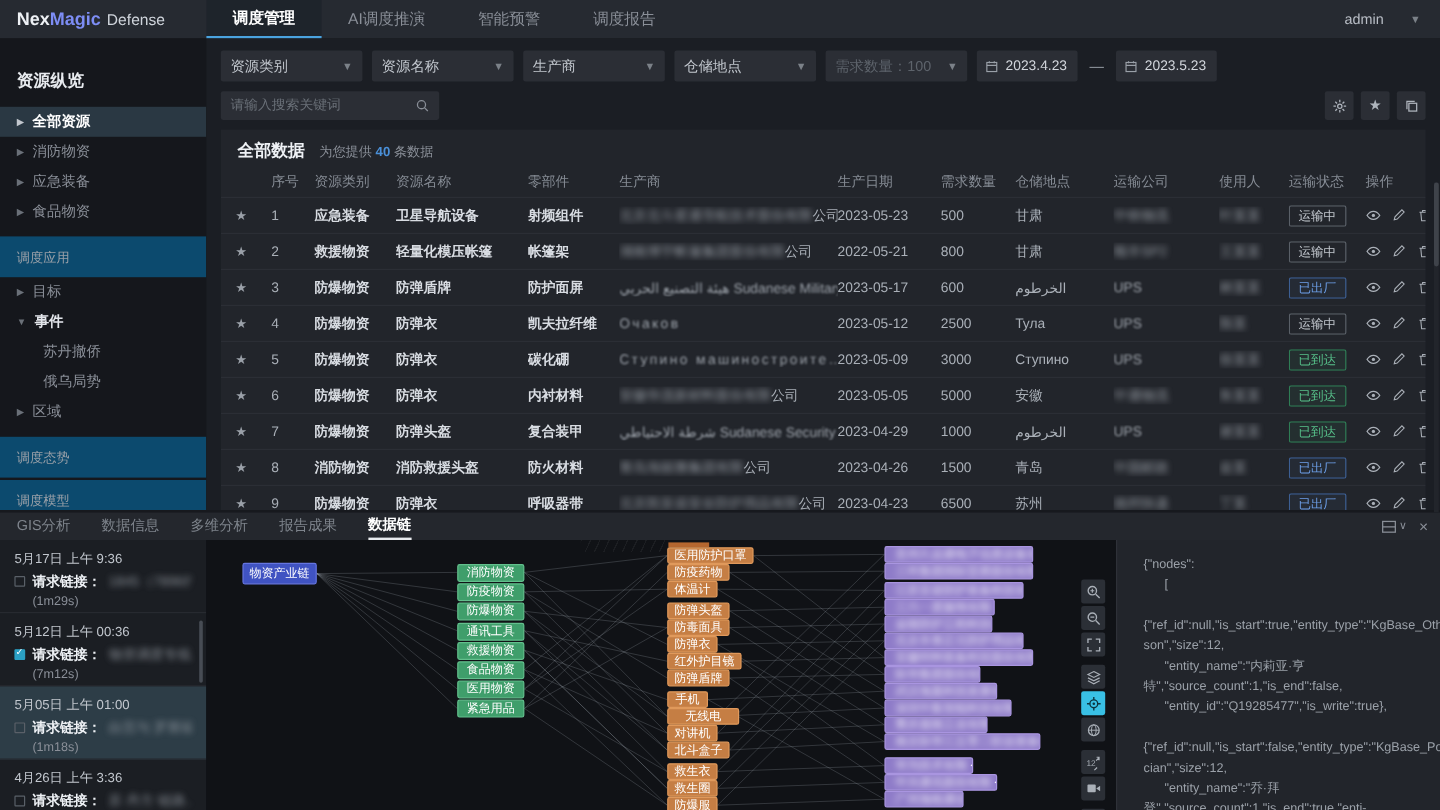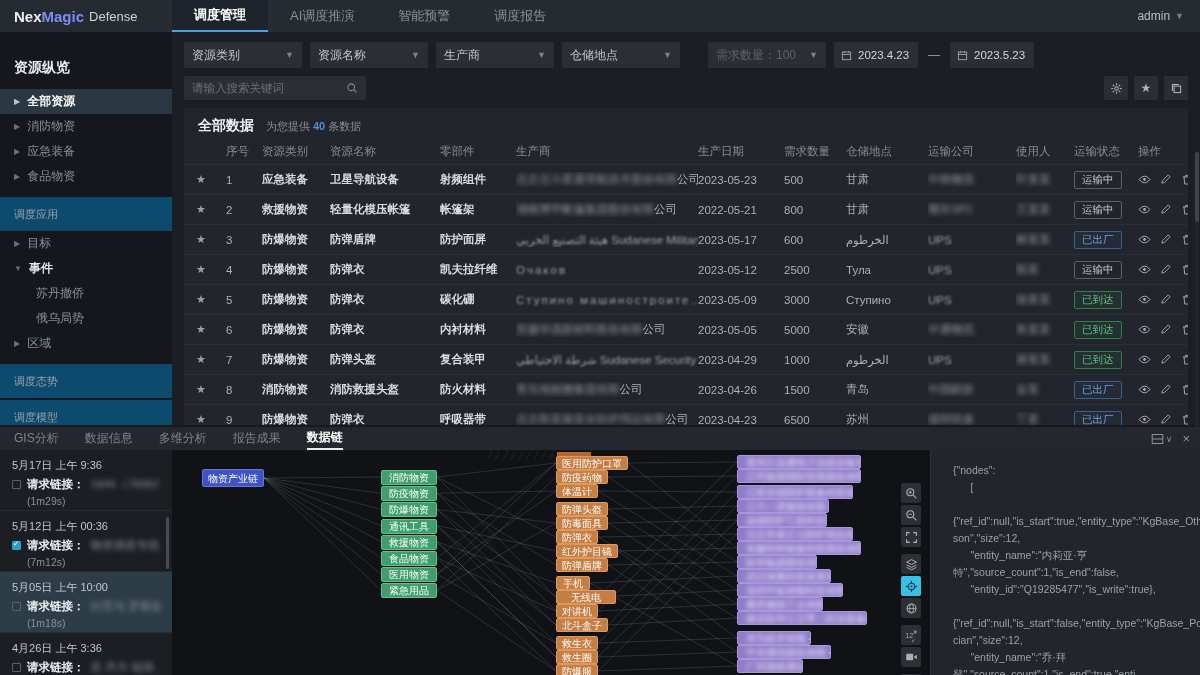--- a/index.html
+++ b/index.html
@@ -10,42 +10,42 @@
   
   .topnav { position:absolute; left:0; top:0; width:1200px; height:32px; background:#262a31;
     display:flex; align-items:stretch; }
   .logo { display:flex; align-items:center; padding:0 18px 0 14px; width:172px;text-align:right; }
   .logo b { font-size:15px; color:#eef1f5; font-weight:bold; }
   .logo .magic { color:#7d8df5; font-weight:bold; font-size:15px; }
   .logo .suffix { color:#cfd4db; font-size:13px; margin-left:5px; }
   .tabs { display:flex; }
   .tab { padding:0 22px; font-size:13px; color:#8a8f98; display:flex; align-items:center; cursor:pointer; }
   .tab.active { background:#1e242b; color:#fff; border-bottom:2px solid #4aa3df; font-weight:bold; }
-  .nav-user { margin-left:auto; display:flex; align-items:center; padding-right:16px; font-size:12px; color:#b9bec6; gap:5px; }
+  .nav-user { margin-left:auto; display:flex; align-items:center; padding-right:16px; font-size:12px; color:#b9bec6; gap:22px; }
   .nav-user .caret { color:#7b8188; font-size:9px; }
 
   
   .sidebar { position:absolute; left:0; top:32px; width:172px; height:393px; background:#15171c; overflow:hidden; }
   .sb-title { font-size:14px; font-weight:bold; color:#e8ebef; padding:13px 14px 12px;margin-top:14px; }
   .sb-item { height:25px; display:flex; align-items:center; padding-left:14px; font-size:12px; color:#8a8f98; gap:7px; cursor:pointer; }
   .sb-item .arr { font-size:8px; color:#6a7078; }
   .sb-item.active { background:#2a3843; color:#fff; font-weight:bold; }
   .sb-item.active .arr { color:#c2c7ce; }
   .sb-item.child { padding-left:36px; }
   .sb-item.open { color:#e2e5ea; font-weight:bold; }
   .sb-section { height:34px; margin-top:8px; background:#0c4a6e; color:#9aa0a8; font-size:11px;
     display:flex; align-items:center; padding-left:14px; }
 
   
   .main { position:absolute; left:172px; top:32px; width:1028px; height:393px; background:#1b1e24; }
   .filter-row { position:absolute; left:12px; top:10px; display:flex; gap:8px; align-items:center; }
   .dd { width:118px; height:26px; background:#2b2e35; border-radius:2px; display:flex; align-items:center;
     justify-content:space-between; padding:0 8px; font-size:12px; color:#c2c7ce; cursor:pointer; }
   .dd .caret { color:#7b8188; font-size:9px; }
-  .dd.disabled { color:#5d636b;margin-left:20px; }
+  .dd.disabled { color:#5d636b; }
   .datebox { width:84px; height:26px; background:#2b2e35; border-radius:2px; display:flex; align-items:center;
     padding:0 7px; gap:6px; font-size:11.5px; color:#d2d6dc; cursor:pointer; }
   .date-sep { color:#9aa0a8; font-size:12px; margin:0 2px; }
   .search-row { position:absolute; left:12px; top:44px; right:12px; display:flex; align-items:center; }
   .search-box { width:182px; height:24px; background:#2b2e35; border-radius:2px; display:flex; align-items:center;
     justify-content:space-between; padding:0 8px; }
   .search-box input { background:transparent; border:none; outline:none; color:#c2c7ce; font-size:11.5px; width:140px;
     font-family:"Liberation Sans",sans-serif; }
   .search-box input::placeholder { color:#6a7078; }
   .tool-btns { margin-left:auto; display:flex; gap:6px; }
@@ -562,21 +562,21 @@
         <div class="req">
           <div class="rdate">5月12日 上午 00:36</div>
           <div class="rline">
             <span class="cb on"></span>
             <span class="rlabel">请求链接：</span>
             <span class="rlink bl">物资调度专线 链路…</span>
           </div>
           <div class="rdur">(7m12s)</div>
         </div>
         <div class="req selected">
-          <div class="rdate">5月05日 上午 10:00</div>
+          <div class="rdate">5月05日 上午 01:00</div>
           <div class="rline">
             <span class="cb"></span>
             <span class="rlabel">请求链接：</span>
             <span class="rlink bl">白宫与 罗斯福号 链路…</span>
           </div>
           <div class="rdur">(1m18s)</div>
         </div>
         <div class="req">
           <div class="rdate">4月26日 上午 3:36</div>
           <div class="rline">

